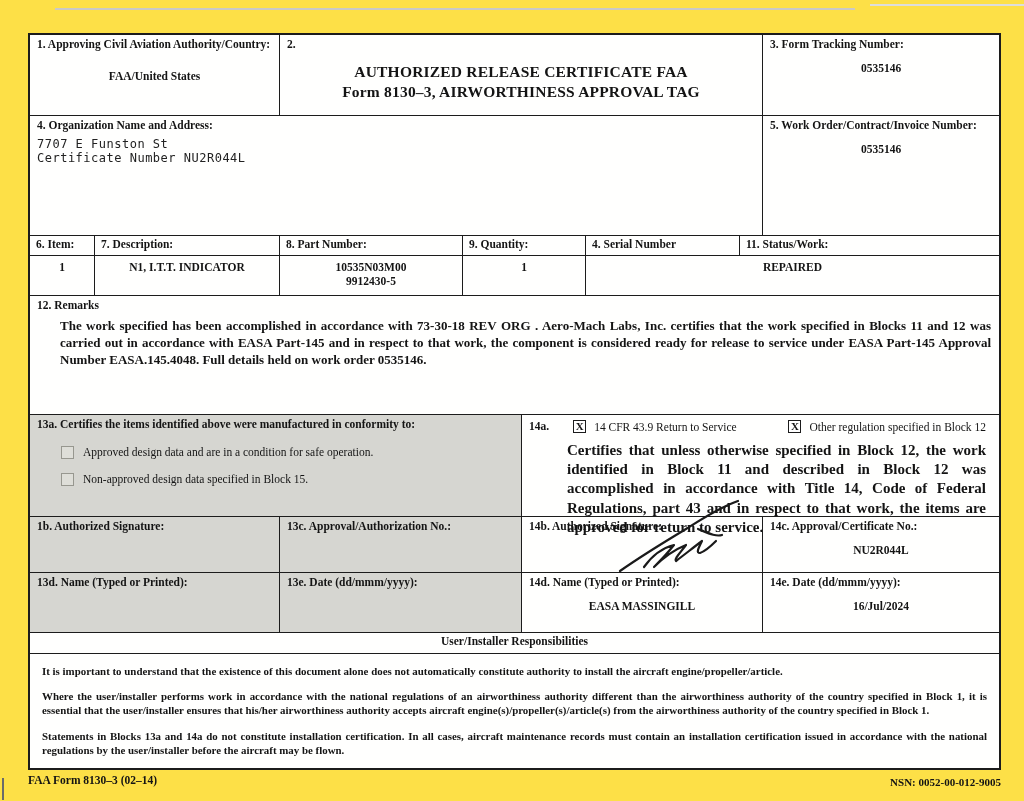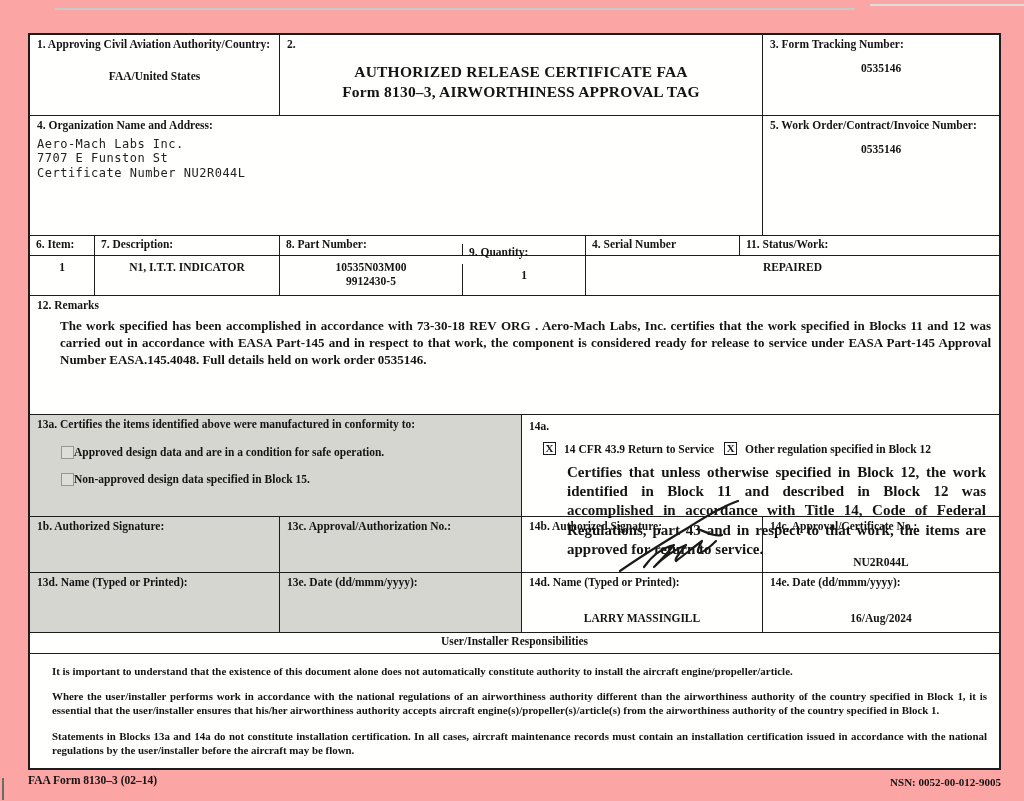--- a/index.html
+++ b/index.html
@@ -1,20 +1,20 @@
 <!DOCTYPE html>
 <html><head>
 <meta charset="utf-8">
 <style>
   * { box-sizing: border-box; }
   html,body { margin:0; padding:0; }
   body { background:#e8e8e6; }
   .page {
     position:relative; width:1024px; height:801px; margin:0 auto;
-    background:#fca5a5; overflow:hidden;
+    background:#fde047; overflow:hidden;
     font-family:"Liberation Serif", serif; color:#141414;
   }
   .scan-line-top { position:absolute; left:55px; top:8px; width:800px; height:2px; background:#c9c9c7; }
   .scan-line-top2 { position:absolute; left:870px; top:4px; width:154px; height:2px; background:#dddddb; }
   .scan-tick { position:absolute; left:2px; top:778px; width:2px; height:22px; background:#6b6b69; }
 
   .form {
     position:absolute; left:28px; top:33px; width:973px; height:737px;
     border:2px solid #1c1c1c; background:#fffffe; overflow:hidden;
   }
@@ -43,66 +43,66 @@
   .addr { font-family:"DejaVu Sans Mono", monospace; font-size:12px; line-height:1.2; letter-spacing:0.5px; margin-top:4px; color:#222; }
   .b5 .cval { margin-top:10px; }
 
   
   .r3 { height:20px; }
   .r4 { height:40px; }
   .r3 .cell, .r4 .cell { padding:2px 6px; }
   .c-item { width:64px; }
   .c-desc { width:185px; }
   .c-pn   { width:183px; }
-  .c-qty  { width:123px;margin-top:8px; }
+  .c-qty  { width:123px; }
   .c-sn   { width:154px; }
   .c-st   { flex:1; }
   .r4 .cval { margin-top:2px; line-height:1.25; }
 
   
   .r5 { height:119px; display:block; }
   .remarks-text {
     font-weight:bold; font-size:13px; line-height:1.3; text-align:justify;
     margin:5px 8px 0 30px;
   }
 
   
   .r6 { height:102px; }
   .b13a { width:491px; }
   .b14a { flex:1; }
-  .cbline { display:flex; align-items:center; margin:14px 0 0 24px; }
+  .cbline { display:flex; align-items:center; gap:9px; margin:14px 0 0 24px; }
   .cbx {
     width:13px; height:13px; border:1.5px solid #1c1c1c; background:#fff;
     display:inline-flex; align-items:center; justify-content:center; flex:0 0 auto;
     font-weight:bold; font-size:11px; line-height:1;
   }
   .cbx.empty { border-color:#97978f; background:#dedeD8; }
-  .cblabel { font-weight:bold; font-size:11.5px;text-align:center; }
-  .b14a-head { display:flex; align-items:flex-start; gap:10px; margin-top:2px;flex-direction:column; }
+  .cblabel { font-weight:normal; font-size:11.5px;text-align:center; }
+  .b14a-head { display:flex; align-items:flex-start; gap:10px; margin-top:2px; }
   .b14a-num { font-weight:bold; font-size:11.5px; flex:0 0 auto; }
   .b14a-cbs { display:flex; gap:10px; flex:1; margin-left:14px; }
   .b14a-cbs .cbgroup { display:flex; align-items:center; gap:8px; }
   .b14a-cbs .cbgroup.g2 { margin-left:auto; margin-right:6px; }
   .b14a-text { font-weight:bold; font-size:15px; line-height:1.28; text-align:justify; margin:8px 6px 0 38px; }
 
   
   .r7 { height:56px; }
   .r8 { height:60px; }
   .b13b, .b14b { width:249px; }
   .b13c, .b14c { width:242px; }
   .b14b { width:241px; }
   .b14c2 { flex:1; }
-  .sig-val { text-align:center; font-weight:bold; font-size:11.5px; margin-top:22px; }
+  .sig-val { text-align:center; font-weight:bold; font-size:11.5px; margin-top:10px; }
   .sig-svg { position:absolute; left:88px; top:-18px; overflow:visible; pointer-events:none; }
 
   
   .r9 { height:21px; display:block; text-align:center; }
   .resp-title { font-weight:bold; font-size:11.5px; margin-top:2px; }
   .r10 { display:block; padding:10px 12px 0 12px; }
-  .resp-p { font-weight:bold; font-size:10.9px; line-height:1.3; text-align:justify; margin:0 0 11px 10px; }
+  .resp-p { font-weight:bold; font-size:10.9px; line-height:1.3; text-align:justify; margin:0 0 11px 0; }
 
   .footer-left  { position:absolute; left:28px; top:774px; font-weight:bold; font-size:11.5px; }
   .footer-right { position:absolute; right:23px; top:776px; font-weight:bold; font-size:11px; }
 </style>
 </head>
 <body>
 
 <div class="page">
   <div class="scan-line-top"></div>
   <div class="scan-line-top2"></div>
@@ -125,21 +125,20 @@
       <div class="cell b3">
         <div class="lbl">3. Form Tracking Number:</div>
         <div class="cval">0535146</div>
       </div>
     </div>
 
     <div class="row r2">
       <div class="cell fc b4">
         <div class="lbl">4. Organization Name and Address:</div>
         <div class="addr">
-          <div>Aero-Mach Labs Inc.</div>
           <div>7707 E Funston St</div>
           <div>Certificate Number NU2R044L</div>
         </div>
       </div>
       <div class="cell b5">
         <div class="lbl">5. Work Order/Contract/Invoice Number:</div>
         <div class="cval">0535146</div>
       </div>
     </div>
 
@@ -243,25 +242,25 @@
 
     <div class="row r8">
       <div class="cell fc b13b shaded">
         <div class="lbl">13d. Name (Typed or Printed):</div>
       </div>
       <div class="cell b13c shaded">
         <div class="lbl">13e. Date (dd/mmm/yyyy):</div>
       </div>
       <div class="cell b14b">
         <div class="lbl">14d. Name (Typed or Printed):</div>
-        <div class="sig-val">LARRY MASSINGILL</div>
+        <div class="sig-val">EASA MASSINGILL</div>
       </div>
       <div class="cell b14c2">
         <div class="lbl">14e. Date (dd/mmm/yyyy):</div>
-        <div class="sig-val">16/Aug/2024</div>
+        <div class="sig-val">16/Jul/2024</div>
       </div>
     </div>
 
     <div class="row r9">
       <div class="resp-title">User/Installer Responsibilities</div>
     </div>
 
     <div class="row r10">
       <p class="resp-p">It is important to understand that the existence of this document alone does not automatically constitute authority to install the aircraft engine/propeller/article.</p>
       <p class="resp-p">Where the user/installer performs work in accordance with the national regulations of an airworthiness authority different than the airworthiness authority of the country specified in Block 1, it is essential that the user/installer ensures that his/her airworthiness authority accepts aircraft engine(s)/propeller(s)/article(s) from the airworthiness authority of the country specified in Block 1.</p>

